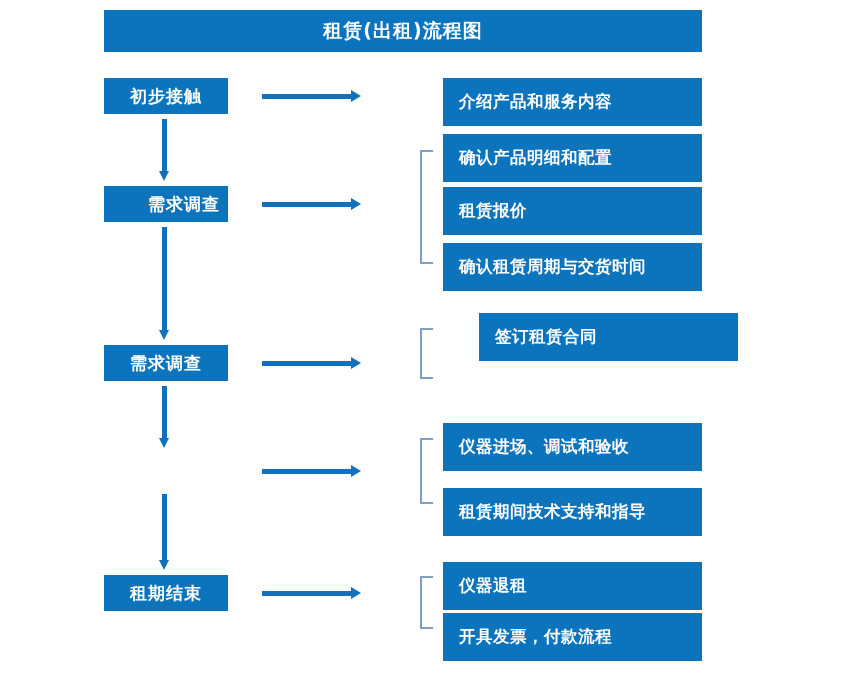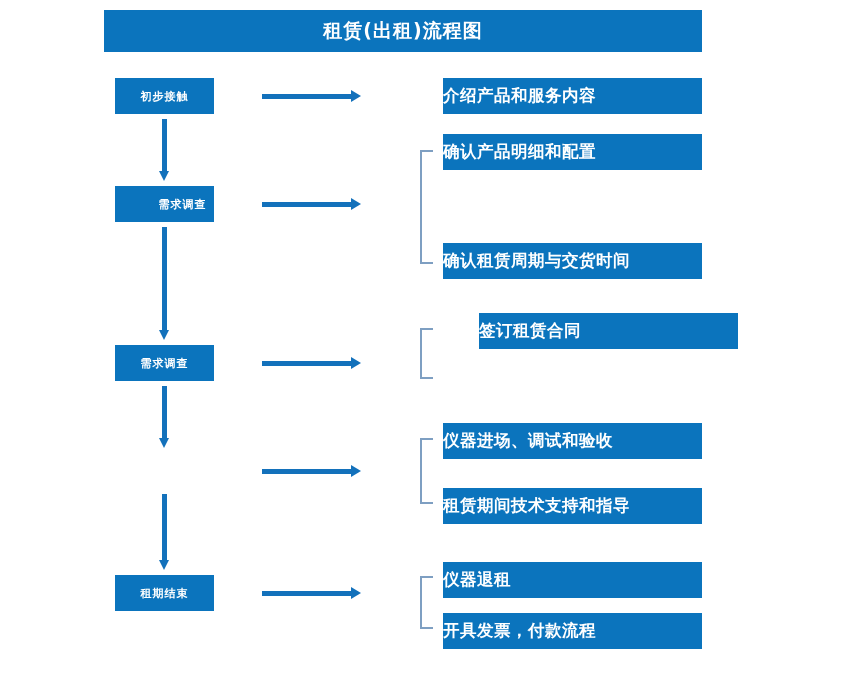--- a/index.html
+++ b/index.html
@@ -28,32 +28,33 @@
   .node{
     position:absolute;
     background:#0b74bd;
     color:#ffffff;
     font-weight:bold;
     display:flex;
     align-items:center;
     box-sizing:border-box;
   }
   .node-left{
-    left:115px;
-    width:99px;
+    left:104px;
+    width:124px;
     height:36px;
     justify-content:center;
-    font-size:11px;
+    font-size:17px;
     letter-spacing:1px;
   }
   .node-right{
     left:443px;
     width:259px;
-    height:36px;
+    height:48px;
     justify-content:flex-start;
+    padding-left:16px;
     font-size:16.5px;
     letter-spacing:0.5px;
   }
 
   
   .v-arrow{
     position:absolute;
     left:159px;
     width:10px;
   }
@@ -157,20 +158,21 @@
     <div class="head"></div>
   </div>
 
   <div class="bracket" style="top:150px;height:114px;"></div>
   <div class="bracket" style="top:328px;height:51px;"></div>
   <div class="bracket" style="top:438px;height:66px;"></div>
   <div class="bracket" style="top:576px;height:53px;"></div>
 
   <div class="node node-right" style="top:78px;">介绍产品和服务内容</div>
   <div class="node node-right" style="top:134px;">确认产品明细和配置</div>
+  <div class="node node-right" style="top:187px;">租赁报价</div>
   <div class="node node-right" style="top:243px;">确认租赁周期与交货时间</div>
   <div class="node node-right" style="top:313px;margin-left:36px;">签订租赁合同</div>
   <div class="node node-right" style="top:423px;">仪器进场、调试和验收</div>
   <div class="node node-right" style="top:488px;">租赁期间技术支持和指导</div>
   <div class="node node-right" style="top:562px;">仪器退租</div>
   <div class="node node-right" style="top:613px;">开具发票，付款流程</div>
 
 </div>
 
 </body></html>

